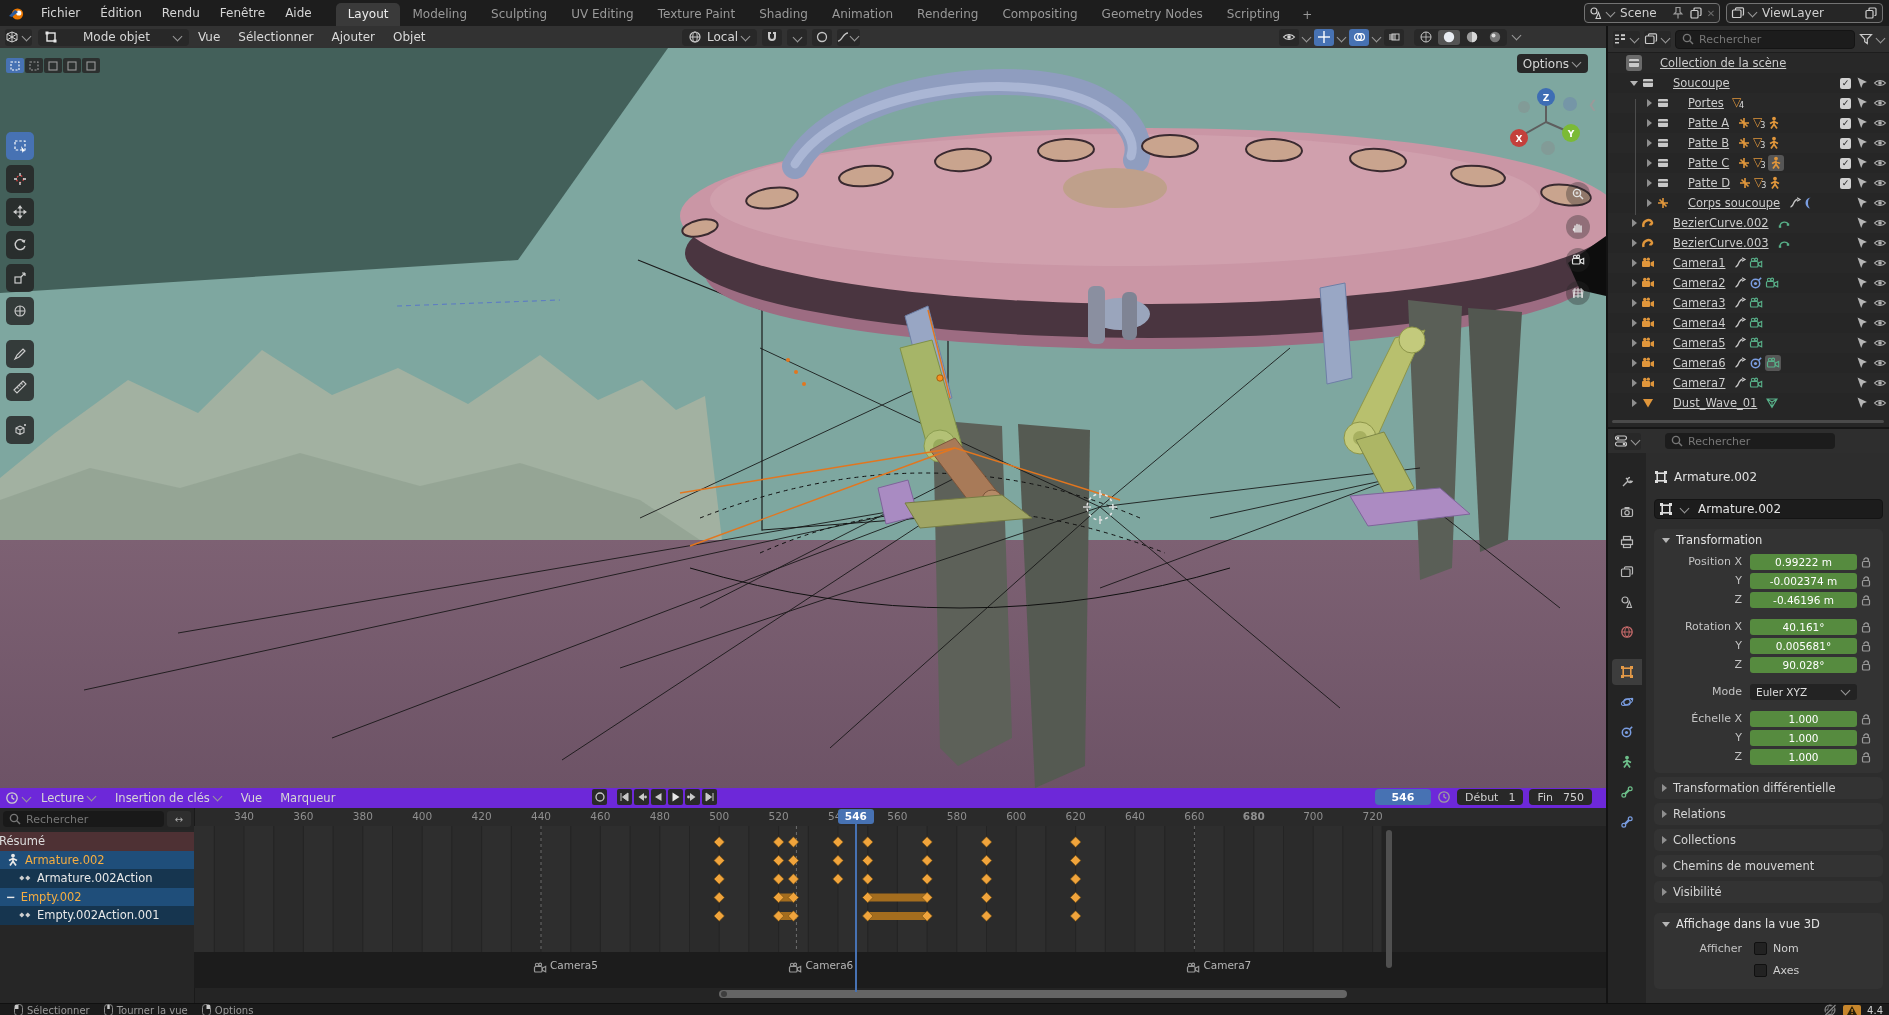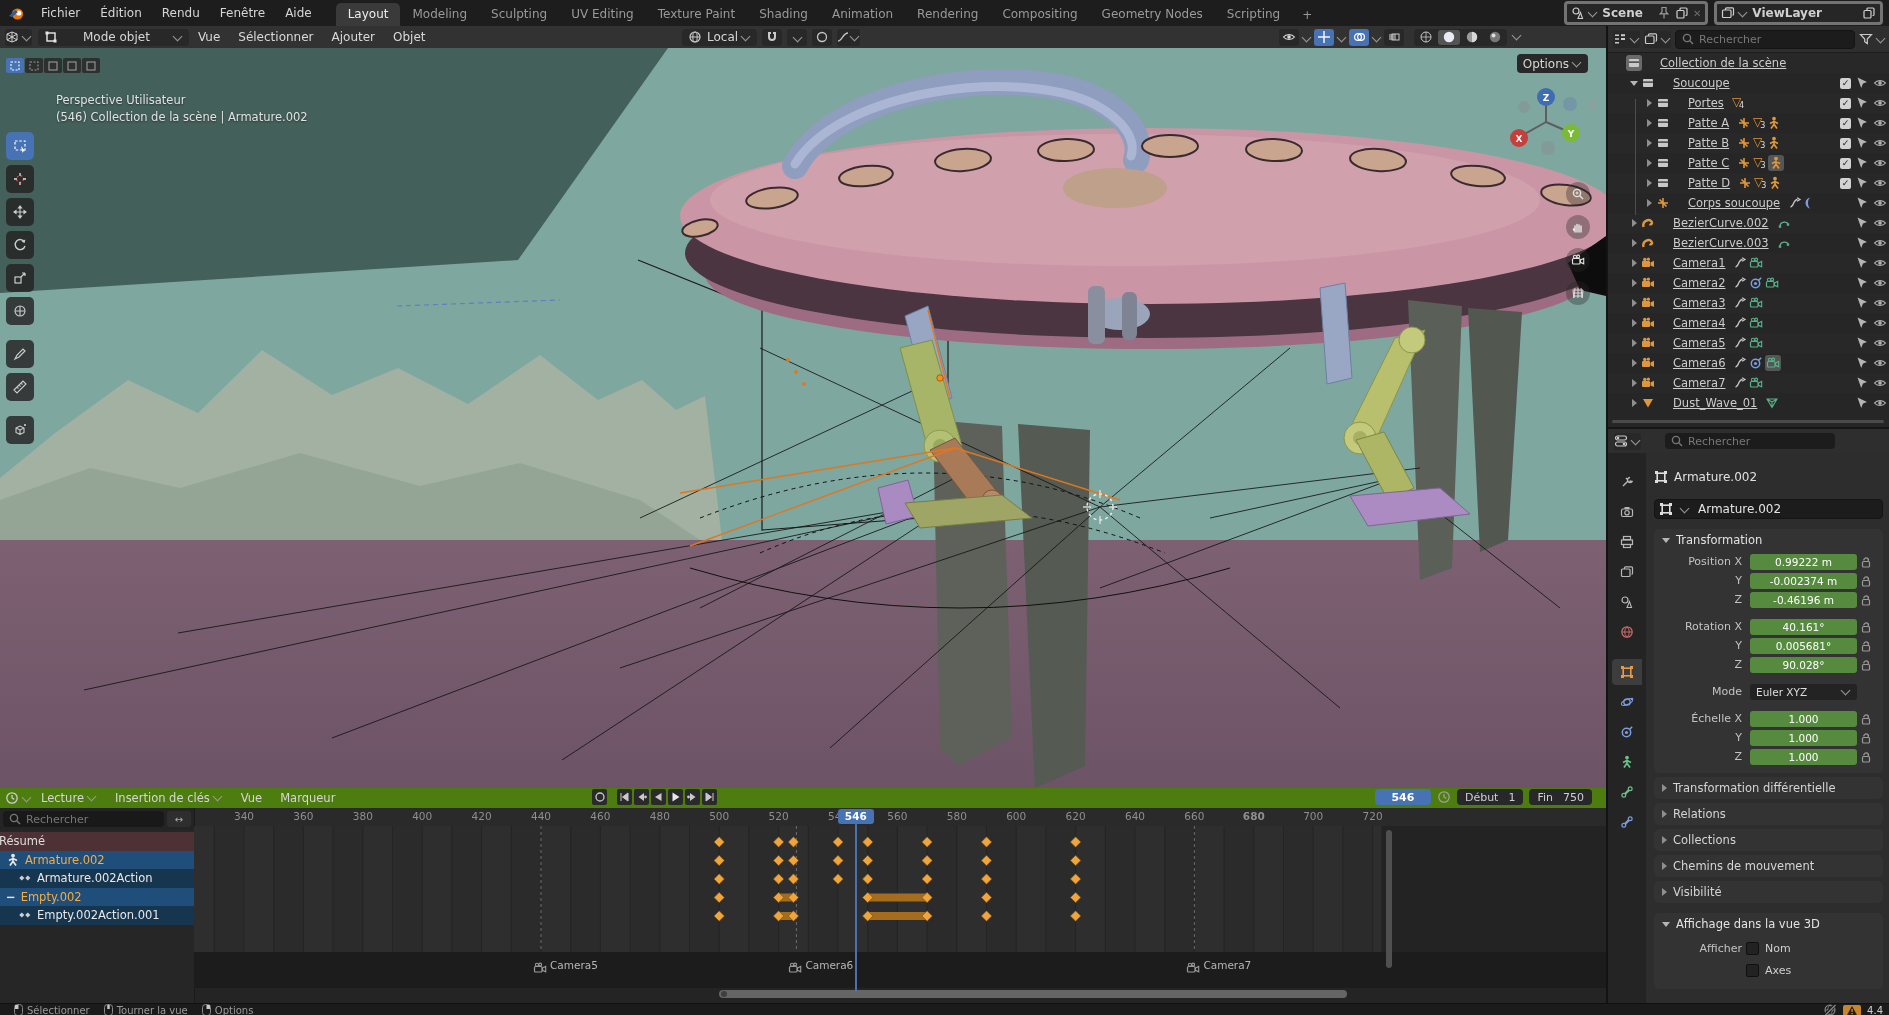--- a/index.html
+++ b/index.html
@@ -13,41 +13,41 @@
   .tri-d{width:0;height:0;border-top:5px solid #b5b5b5;border-left:4px solid transparent;border-right:4px solid transparent;display:inline-block;flex:none;}
   svg{display:block;}
   
   #topbar{left:0;top:0;width:1889px;height:26px;background:#1d1d1d;border-bottom:1px solid #0e0e0e;display:flex;align-items:center;}
   #menus{display:flex;align-items:center;height:100%;}
   #menus .menu{padding:0 10px;color:#d6d6d6;cursor:default;}
   #tabs{display:flex;align-items:flex-end;height:100%;margin-left:14px;}
   #tabs .tab{padding:4px 12px 5px;color:#999;border-radius:5px 5px 0 0;}
   #tabs .tab.active{background:#3a3a3a;color:#ececec;}
   #tabs .tab-plus{padding:4px 10px;color:#999;}
-  .id-widget{display:flex;align-items:center;background:#262626;border:3px solid #737373;border-radius:4px;height:18px;padding:0 4px;color:#d0d0d0;font-weight:bold;}
+  .id-widget{display:flex;align-items:center;background:#262626;border:1px solid #737373;border-radius:4px;height:18px;padding:0 4px;color:#d0d0d0;}
   
   #vp-header{left:0;top:26px;width:1606px;height:22px;background:#323232;border-bottom:1px solid #232323;display:flex;align-items:center;}
   #vp-header .hmenu{padding:0 9px;color:#d9d9d9;}
   .pill{display:flex;align-items:center;background:#282828;border-radius:4px;height:17px;padding:0 6px;color:#d6d6d6;}
   .iconbtn{display:flex;align-items:center;justify-content:center;height:17px;min-width:20px;border-radius:3px;background:#282828;}
   .iconbtn.on{background:#4772b3;}
   
   #viewport{left:0;top:48px;width:1606px;height:740px;background:#7ea7a0;overflow:hidden;}
   #vp-text{left:56px;top:44px;color:#e2e2e2;font-size:11.5px;line-height:17px;text-shadow:0 1px 2px rgba(0,0,0,.45);}
   #toolbar{left:6px;top:84px;display:flex;flex-direction:column;gap:5px;}
   #toolbar .tool{width:28px;height:28px;border-radius:5px;background:rgba(35,35,35,.82);display:flex;align-items:center;justify-content:center;}
   #toolbar .tool.active{background:#4772b3;}
   #selmodes{left:6px;top:10px;display:flex;gap:1px;}
   #selmodes .sm{width:18px;height:15px;background:rgba(40,40,40,.85);border-radius:2px;display:flex;align-items:center;justify-content:center;}
   #selmodes .sm.active{background:#4772b3;}
   #options-btn{right:18px;top:6px;}
   #navicons{left:1566px;top:134px;display:flex;flex-direction:column;gap:9px;align-items:center;}
   
   #timeline{left:0;top:788px;width:1606px;height:215px;background:#242424;}
-  #tl-header{position:absolute;left:0;top:0;width:100%;height:20px;background:#4d7c0f;border-bottom:1px solid #151515;display:flex;align-items:center;}
+  #tl-header{position:absolute;left:0;top:0;width:100%;height:20px;background:#6d28d9;border-bottom:1px solid #151515;display:flex;align-items:center;}
   #tl-header .hmenu{padding:0 9px;color:#d6d6d6;font-size:11.5px;}
   #tl-ruler{position:absolute;left:194px;top:20px;width:1412px;height:18px;background:#2a2a2a;border-bottom:1px solid #1f1f1f;overflow:hidden;}
   .tick{position:absolute;top:2px;width:40px;margin-left:-20px;text-align:center;color:#8f8f8f;font-size:10.5px;}
   #frame-badge{position:absolute;top:1px;width:36px;margin-left:-18px;height:15px;background:#4772b3;border-radius:3px;color:#fff;
                font-size:10.5px;font-weight:bold;text-align:center;line-height:15px;}
   #tl-left{position:absolute;left:0;top:20px;width:194px;height:195px;background:#262626;border-right:1px solid #1a1a1a;}
   #tl-search{display:flex;align-items:center;height:22px;padding:0 3px;gap:3px;background:#242424;}
   #tl-search .sfield{flex:1;display:flex;align-items:center;background:#191919;border-radius:4px;height:16px;padding:0 5px;color:#777;font-size:11px;gap:4px;}
   #tl-search .sbtn{width:24px;height:16px;background:#2e2e2e;border-radius:3px;display:flex;align-items:center;justify-content:center;color:#aaa;font-size:10px;}
   .chrow{height:18.5px;display:flex;align-items:center;padding-left:6px;gap:5px;font-size:11.5px;overflow:hidden;white-space:nowrap;}
@@ -94,21 +94,21 @@
   .panel{background:#333333;border-radius:5px;margin-top:10px;padding-bottom:8px;}
   .panel-h{display:flex;align-items:center;gap:6px;height:22px;padding:0 8px;color:#e2e2e2;font-size:11.5px;}
   .cpanel{background:#333333;border-radius:5px;margin-top:4px;height:22px;display:flex;align-items:center;gap:6px;padding:0 8px;color:#d5d5d5;font-size:11.5px;}
   .trow{display:flex;align-items:center;height:17px;margin:2px 8px 0 0;}
   .trow .tl{width:88px;text-align:right;padding-right:8px;color:#c3c3c3;font-size:11px;flex:none;}
   .trow .val{flex:1;height:16px;background:#568b3f;border-radius:3px;color:#fff;font-size:10.5px;text-align:center;line-height:16px;}
   .trow .drop{flex:1;height:16px;background:#232323;border-radius:3px;color:#ddd;font-size:10.5px;display:flex;align-items:center;padding:0 6px;}
   .trow .lock{width:18px;display:flex;justify-content:center;flex:none;}
   .grp{height:8px;}
   .ckrow{display:flex;align-items:center;height:18px;margin-top:4px;}
-  .ckrow .tl{width:88px;text-align:right;padding-right:4px;color:#c3c3c3;font-size:11px;}
+  .ckrow .tl{width:88px;text-align:right;padding-right:12px;color:#c3c3c3;font-size:11px;}
   .ckbox{width:11px;height:11px;background:#222;border:1px solid #101010;border-radius:2px;margin-right:6px;}
   
   #statusbar{left:0;top:1003px;width:1889px;height:12px;background:#1b1b1b;border-top:1px solid #101010;display:flex;align-items:center;font-size:10px;color:#9a9a9a;}
   #statusbar .sitem{display:flex;align-items:center;gap:4px;margin-left:14px;}
   #sb-right{margin-left:auto;display:flex;align-items:center;gap:6px;margin-right:6px;}
   #warnbadge{display:flex;align-items:center;gap:3px;background:#c7862c;border-radius:2px;height:11px;padding:0 4px;color:#2a2008;font-weight:bold;font-size:9px;}
 </style>
 </head>
 <body>
 
@@ -429,24 +429,20 @@
           <svg width="10" height="10">
             <rect x="1" y="1" width="8" height="8" fill="none" stroke="#9a9a9a" stroke-width="1.1" stroke-dasharray="0"></rect>
           </svg>
         </div>
         <div class="sm">
           <svg width="10" height="10">
             <rect x="1" y="1" width="8" height="8" fill="none" stroke="#9a9a9a" stroke-width="1.1" stroke-dasharray="0"></rect>
           </svg>
         </div>
       </div>
-    <div id="vp-text" class="abs">
-      <div>Perspective Utilisateur</div>
-      <div>(546) Collection de la scène | Armature.002</div>
-    </div>
     <div id="toolbar" class="abs">
         <div class="tool active">
           <svg width="14" height="14" viewBox="0 0 14 14">
             <rect x="2" y="2" width="10" height="9" fill="none" stroke="#fff" stroke-width="1.2" stroke-dasharray="2.5,1.8"></rect>
             <path d="M8,7 l4,5 -1.8,0.4 -0.6,1.6 Z" fill="#fff"></path>
           </svg>
         </div>
         <div class="tool">
           <svg width="14" height="14" viewBox="0 0 14 14">
             <circle cx="7" cy="7" r="3.4" fill="none" stroke="#d44" stroke-width="1.2" stroke-dasharray="2,2"></circle>

